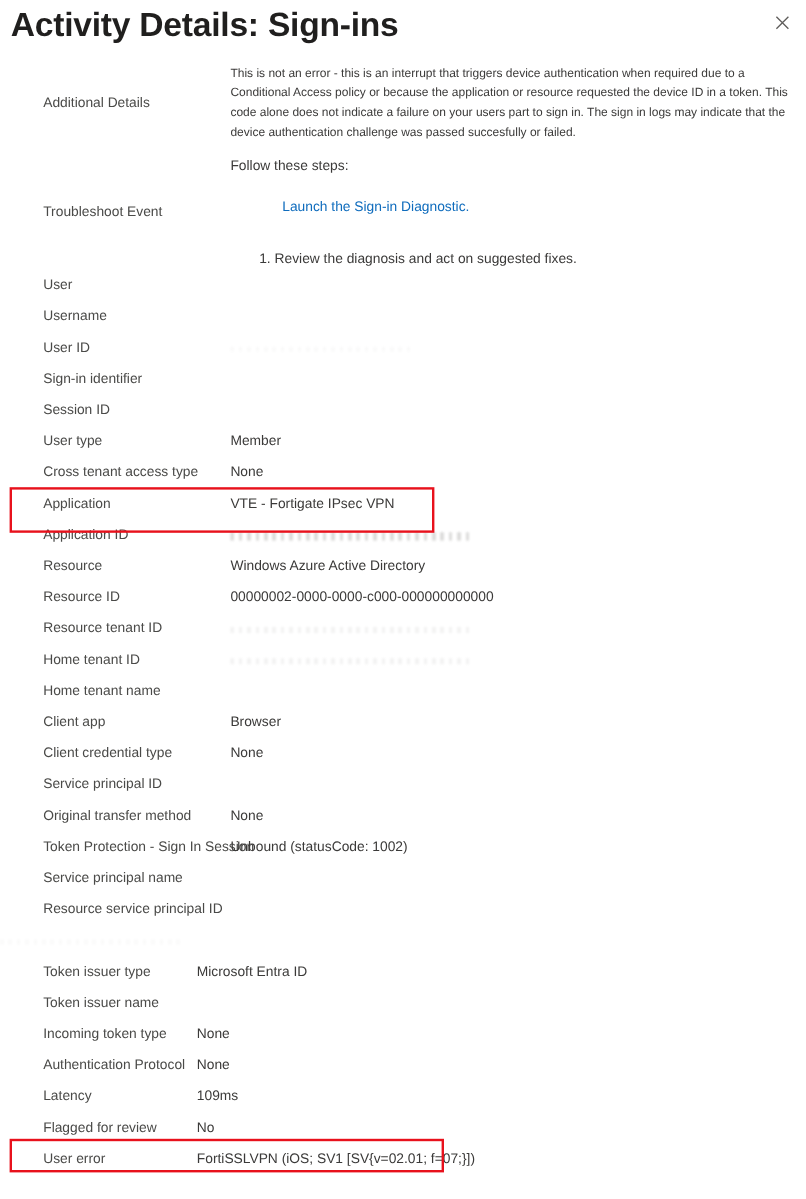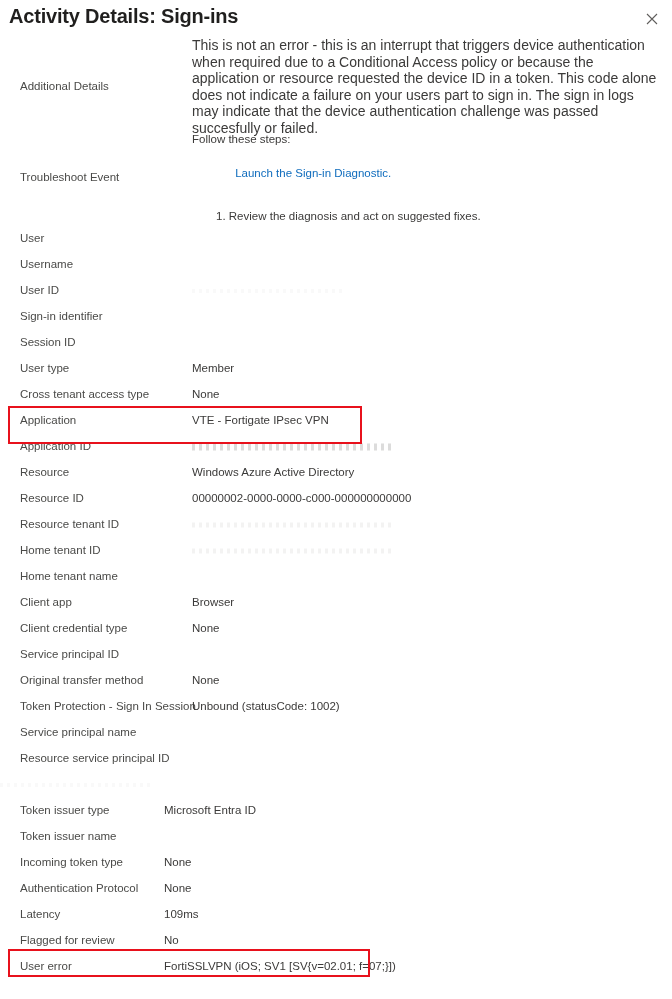--- a/index.html
+++ b/index.html
@@ -22,21 +22,21 @@
     position: absolute;
     left: 0;
     top: 0;
     width: 672px;
     height: 38px;
   }
   .panel-title {
     position: absolute;
     left: 9px;
     top: 5px;
-    font-size: 20px;
+    font-size: 28px;
     font-weight: 600;
     letter-spacing: -0.2px;
     color: #201f1e;
     white-space: nowrap;
   }
   .close-button {
     position: absolute;
     right: 6px;
     top: 6px;
     width: 28px;
@@ -61,21 +61,21 @@
   .detail-row {
     position: relative;
     display: flex;
     align-items: flex-start;
   }
   .row-label {
     font-size: 11.5px;
     line-height: 15px;
     color: #4a4a48;
     flex: 0 0 auto;
-    padding-left: 20px;
+    padding-left: 36px;
     box-sizing: border-box;
     white-space: nowrap;
   }
   .row-value {
     font-size: 11.5px;
     line-height: 15px;
     color: #3b3a39;
     flex: 1 1 auto;
     white-space: pre-wrap;
   }
@@ -93,21 +93,21 @@
 
   .value-block { display: block; }
   .value-block .step-line {
     display: block;
     font-size: 11.5px;
     line-height: 17px;
     color: #3b3a39;
   }
   .value-block .para {
     display: block;
-    font-size: 14px;
+    font-size: 10px;
     line-height: 16.5px;
     color: #3b3a39;
     max-width: 465px;
   }
   .steps-intro { margin-bottom: 2px; }
   .diag-link {
     display: inline-block;
     margin-left: 24px;
     color: #0f6cbd;
     text-decoration: none;

